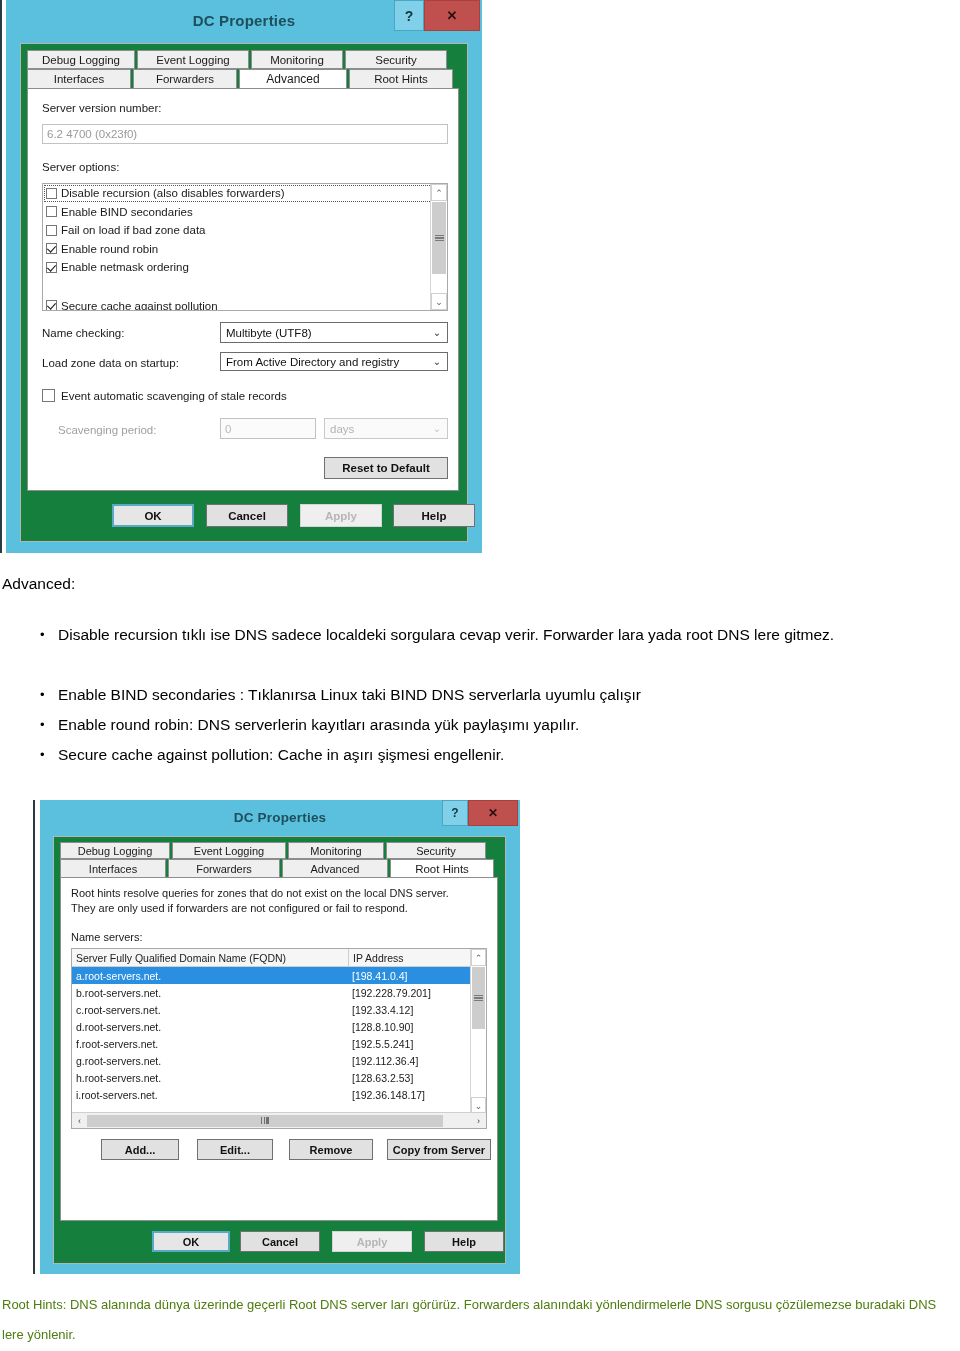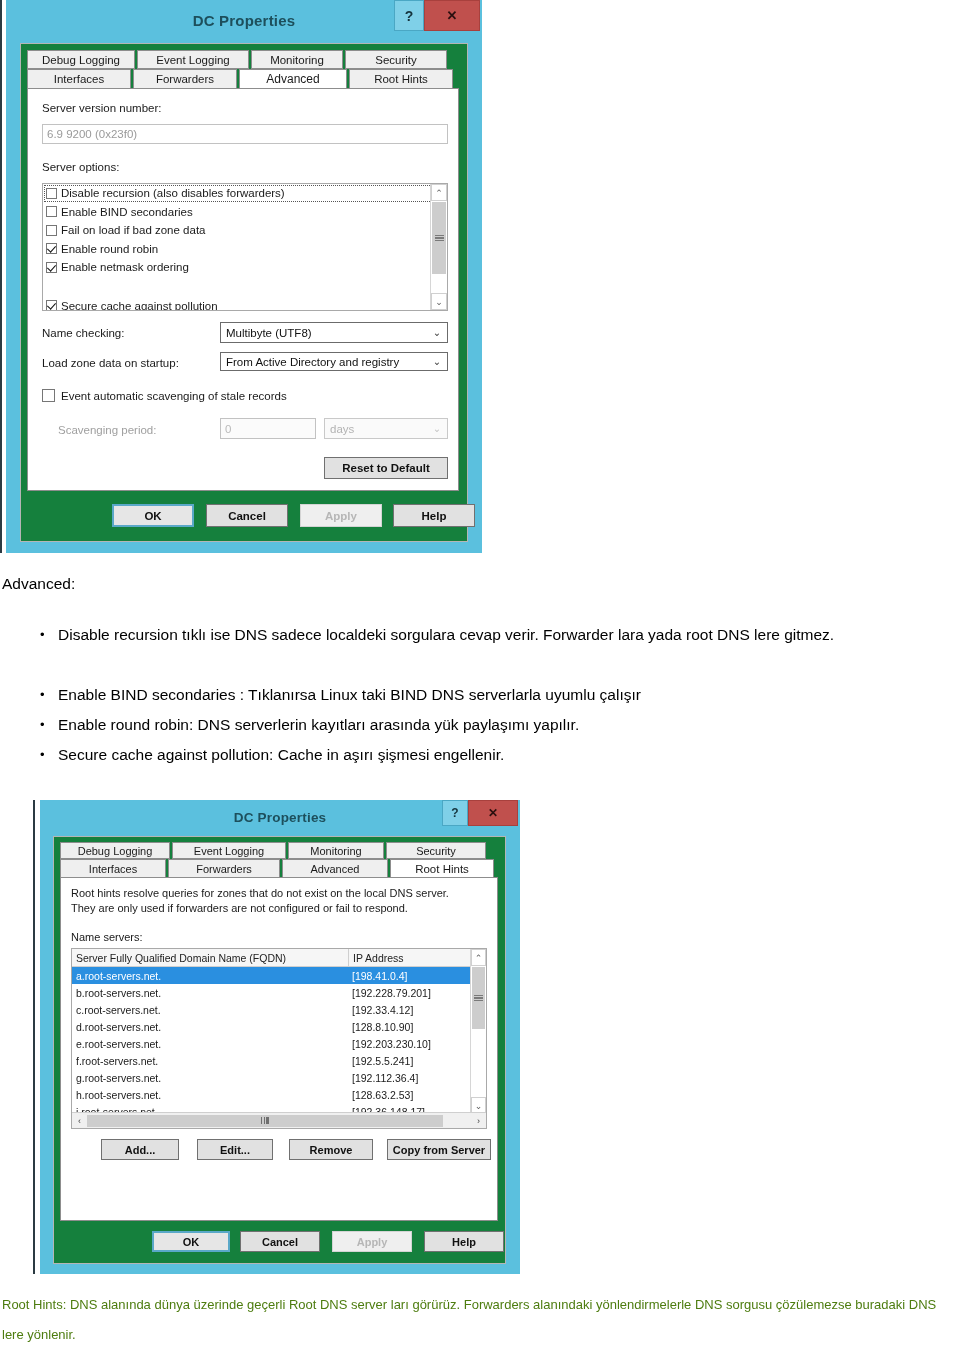--- a/index.html
+++ b/index.html
@@ -131,21 +131,21 @@
       <div class="tab" style="width:104px;height:20px;font-size:11.5px;">
         <span>Root Hints</span>
         </div>
     </div>
 
     <div class="tabpage" style="left:6px;top:44px;width:432px;height:403px;">
 
       <span class="lbl" style="left:14px;top:13px;font-size:11.5px;">Server version number:</span>
 
       <div class="txtbox" style="left:14px;top:35px;width:406px;height:20px;font-size:11.5px;">
-        <span>6.9 9200 (0x23f0)</span>
+        <span>6.2 4700 (0x23f0)</span>
       </div>
 
       <span class="lbl" style="left:14px;top:72px;font-size:11.5px;">Server options:</span>
 
       <div class="listbox" style="left:14px;top:94px;width:406px;height:128px;">
 
         <div class="opt focus" style="font-size:11.5px;">
           <span class="cb"></span>
           <span>Disable recursion (also disables forwarders)</span>
         </div>
@@ -314,24 +314,20 @@
         </div>
         <div class="grow">
           <div class="gc" style="width:272px;font-size:10.5px;text-align:right;">c.root-servers.net.</div>
           <div class="gc" style="width:110px;font-size:10.5px;">[192.33.4.12]</div>
         </div>
         <div class="grow">
           <div class="gc" style="width:272px;font-size:10.5px;">d.root-servers.net.</div>
           <div class="gc" style="width:110px;font-size:10.5px;">[128.8.10.90]</div>
         </div>
         <div class="grow">
-          <div class="gc" style="width:272px;font-size:10.5px;">e.root-servers.net.</div>
-          <div class="gc" style="width:110px;font-size:10.5px;">[192.203.230.10]</div>
-        </div>
-        <div class="grow">
           <div class="gc" style="width:272px;font-size:10.5px;">f.root-servers.net.</div>
           <div class="gc" style="width:110px;font-size:10.5px;">[192.5.5.241]</div>
         </div>
         <div class="grow">
           <div class="gc" style="width:272px;font-size:10.5px;">g.root-servers.net.</div>
           <div class="gc" style="width:110px;font-size:10.5px;">[192.112.36.4]</div>
         </div>
         <div class="grow">
           <div class="gc" style="width:272px;font-size:10.5px;">h.root-servers.net.</div>
           <div class="gc" style="width:110px;font-size:10.5px;">[128.63.2.53]</div>

